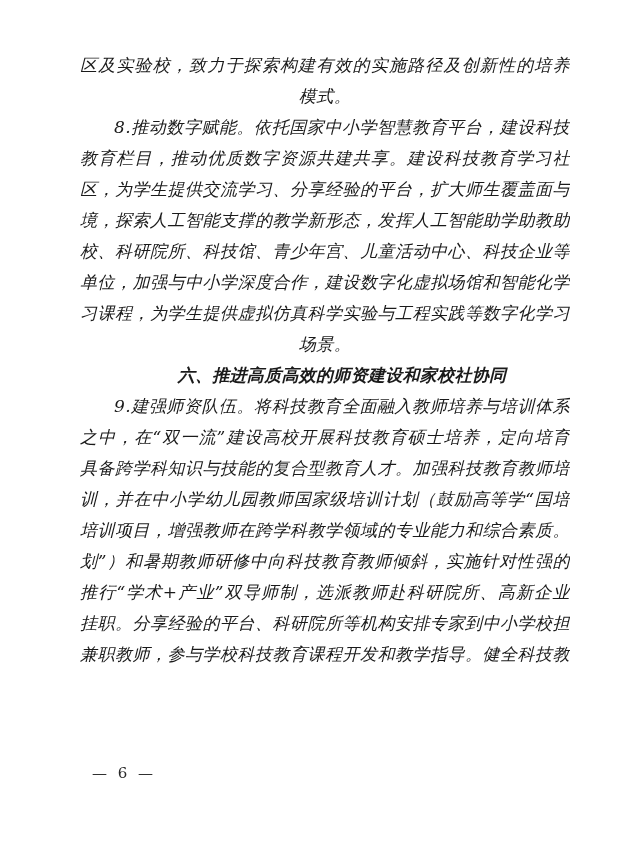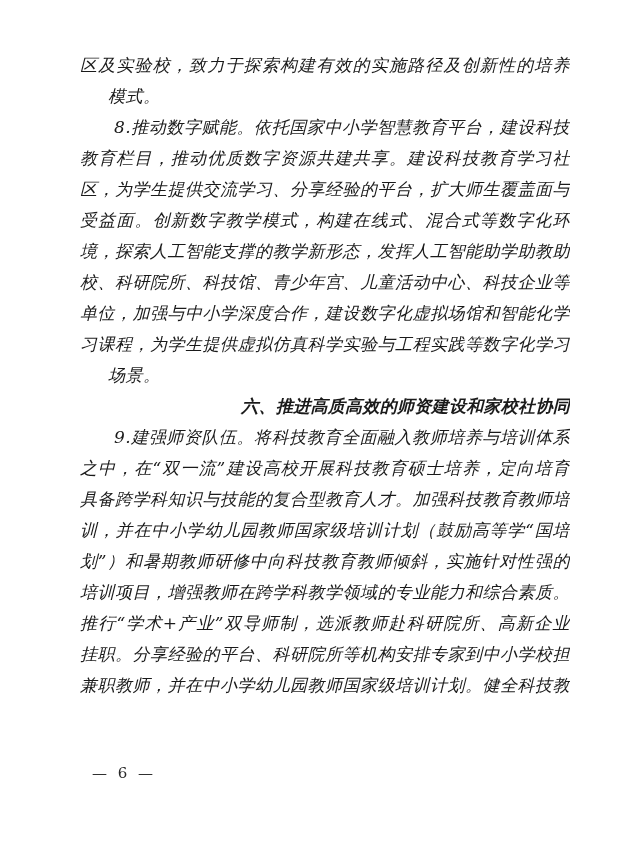--- a/index.html
+++ b/index.html
@@ -35,29 +35,28 @@
     text-align-last: justify;
     text-justify: inter-character;
   }
   .body-fill-indent {
     text-align: justify;
     text-align-last: justify;
     text-justify: inter-character;
     text-indent: 34px;
   }
   .body-end {
-    text-align: left;
-    margin-left: 28px;
+    text-align: center;
   }
   .heading {
     font-family: "DejaVu Sans", "Liberation Sans", sans-serif;
     font-weight: bold;
     text-indent: 34px;
     letter-spacing: 0.3px;
-    text-align: right;
+    text-align: center;
   }
   .footer {
     position: absolute;
     left: 92px;
     top: 764px;
     font-size: 15px;
     letter-spacing: 3px;
     color: #2a2a2a;
     font-family: "DejaVu Serif", "Liberation Serif", serif;
   }
@@ -65,31 +64,30 @@
 </head>
 <body>
 
 <div class="page">
   <div class="doc-lines">
       <div class="line body-fill">区及实验校，致力于探索构建有效的实施路径及创新性的培养</div>
       <div class="line body-end">模式。</div>
       <div class="line body-fill-indent">8.推动数字赋能。依托国家中小学智慧教育平台，建设科技</div>
       <div class="line body-fill">教育栏目，推动优质数字资源共建共享。建设科技教育学习社</div>
       <div class="line body-fill">区，为学生提供交流学习、分享经验的平台，扩大师生覆盖面与</div>
-      <div class="line body-fill">受益面。创新数字教学模式，构建在线式、混合式等数字化环</div>
       <div class="line body-fill">境，探索人工智能支撑的教学新形态，发挥人工智能助学助教助</div>
       <div class="line body-fill">校、科研院所、科技馆、青少年宫、儿童活动中心、科技企业等</div>
       <div class="line body-fill">单位，加强与中小学深度合作，建设数字化虚拟场馆和智能化学</div>
       <div class="line body-fill">习课程，为学生提供虚拟仿真科学实验与工程实践等数字化学习</div>
       <div class="line body-end">场景。</div>
       <div class="line heading">六、推进高质高效的师资建设和家校社协同</div>
       <div class="line body-fill-indent">9.建强师资队伍。将科技教育全面融入教师培养与培训体系</div>
       <div class="line body-fill">之中，在“双一流”建设高校开展科技教育硕士培养，定向培育</div>
       <div class="line body-fill">具备跨学科知识与技能的复合型教育人才。加强科技教育教师培</div>
       <div class="line body-fill">训，并在中小学幼儿园教师国家级培训计划（鼓励高等学“国培计</div>
+      <div class="line body-fill">培训项目，增强教师在跨学科教学领域的专业能力和综合素质。</div>
       <div class="line body-fill">划”）和暑期教师研修中向科技教育教师倾斜，实施针对性强的</div>
-      <div class="line body-fill">培训项目，增强教师在跨学科教学领域的专业能力和综合素质。</div>
       <div class="line body-fill">推行“学术+产业”双导师制，选派教师赴科研院所、高新企业</div>
       <div class="line body-fill">挂职。分享经验的平台、科研院所等机构安排专家到中小学校担任</div>
-      <div class="line body-fill">兼职教师，并在中小学幼儿园教师国家级培训计划。健全科技教</div>
+      <div class="line body-fill">兼职教师，参与学校科技教育课程开发和教学指导。健全科技教</div>
     </div>
   <div class="footer">— 6 —</div>
 </div>
 
 </body></html>

